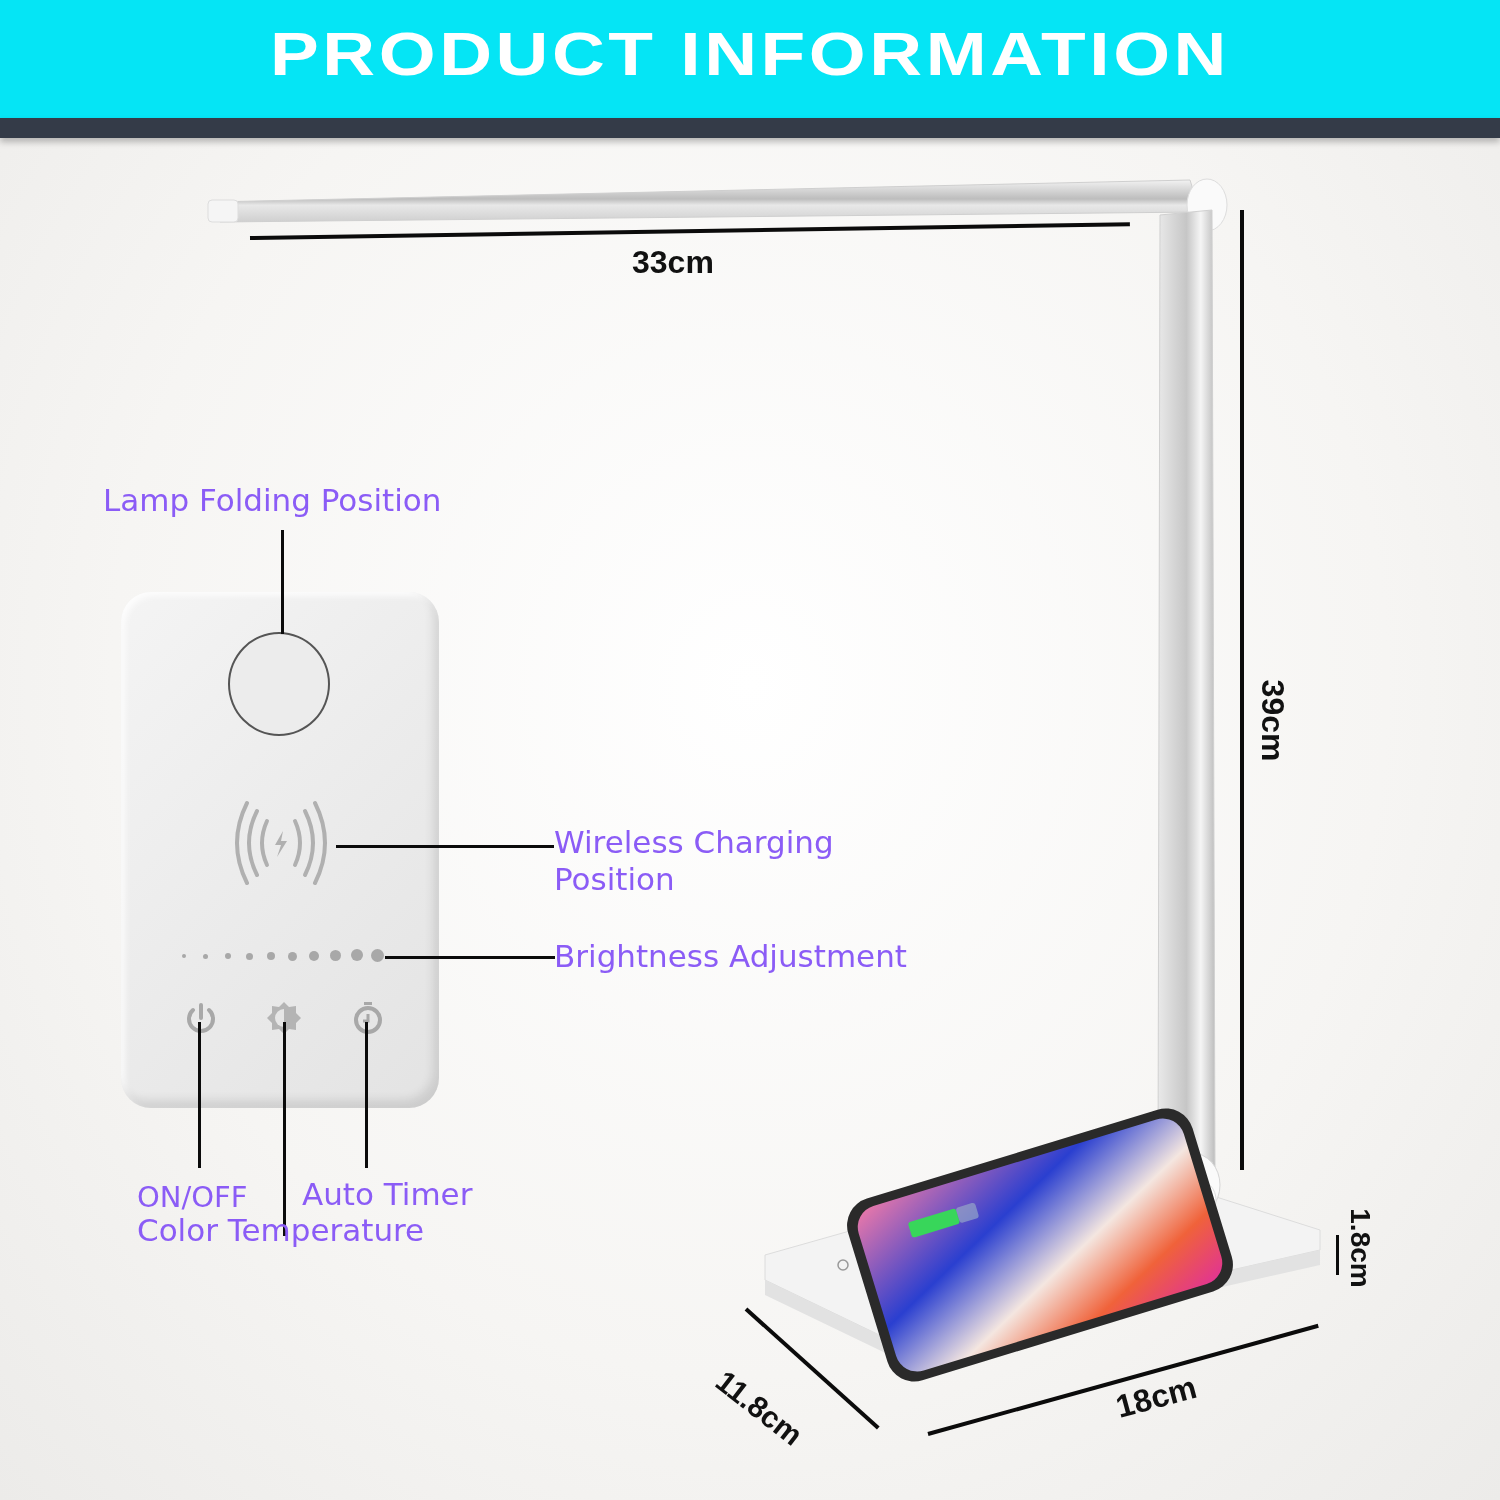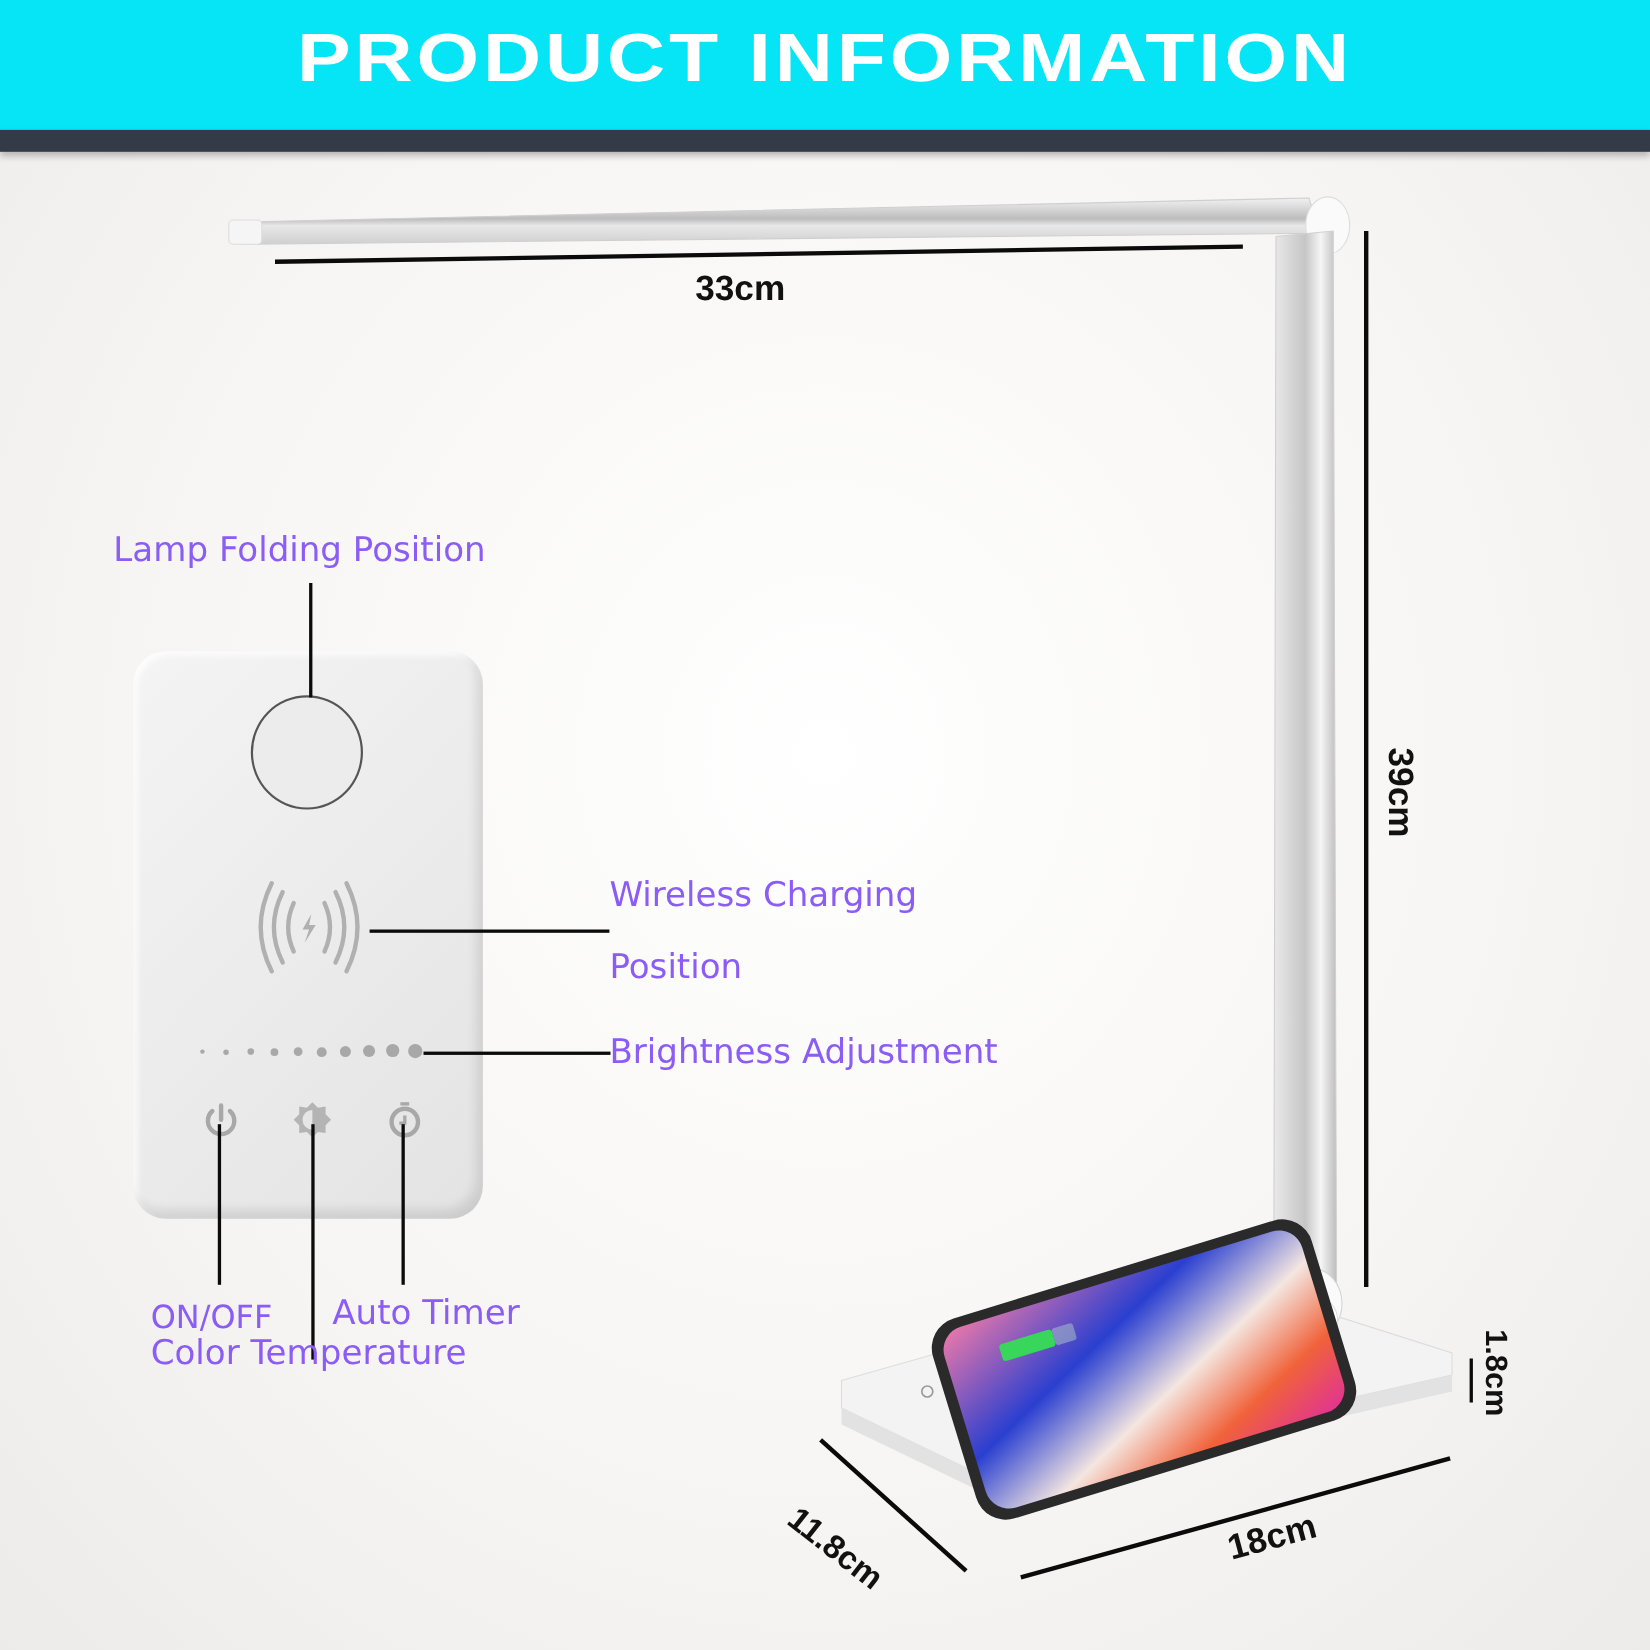--- a/index.html
+++ b/index.html
@@ -130,18 +130,18 @@
 </svg>
 
 <div class="line" style="left:281px;top:530px;width:3px;height:104px;"></div>
 <div class="line" style="left:336px;top:845px;width:218px;height:3px;"></div>
 <div class="line" style="left:385px;top:956px;width:170px;height:3px;"></div>
 <div class="line" style="left:198px;top:1022px;width:3px;height:146px;"></div>
 <div class="line" style="left:283px;top:1022px;width:3px;height:214px;"></div>
 <div class="line" style="left:365px;top:1022px;width:3px;height:146px;"></div>
 
 <div class="lbl" style="left:103px;top:482px;">Lamp Folding Position</div>
-<div class="lbl" style="left:554px;top:796px;">Wireless Charging</div>
+<div class="lbl" style="left:554px;top:824px;">Wireless Charging</div>
 <div class="lbl" style="left:554px;top:861px;text-align:center;">Position</div>
 <div class="lbl" style="left:554px;top:938px;text-align:right;">Brightness Adjustment</div>
 <div class="lbl" style="left:137px;top:1179px;font-size:29px;text-align:center;">ON/OFF</div>
 <div class="lbl" style="left:302px;top:1176px;">Auto Timer</div>
 <div class="lbl" style="left:137px;top:1212px;">Color Temperature</div>
 
 </body></html>

